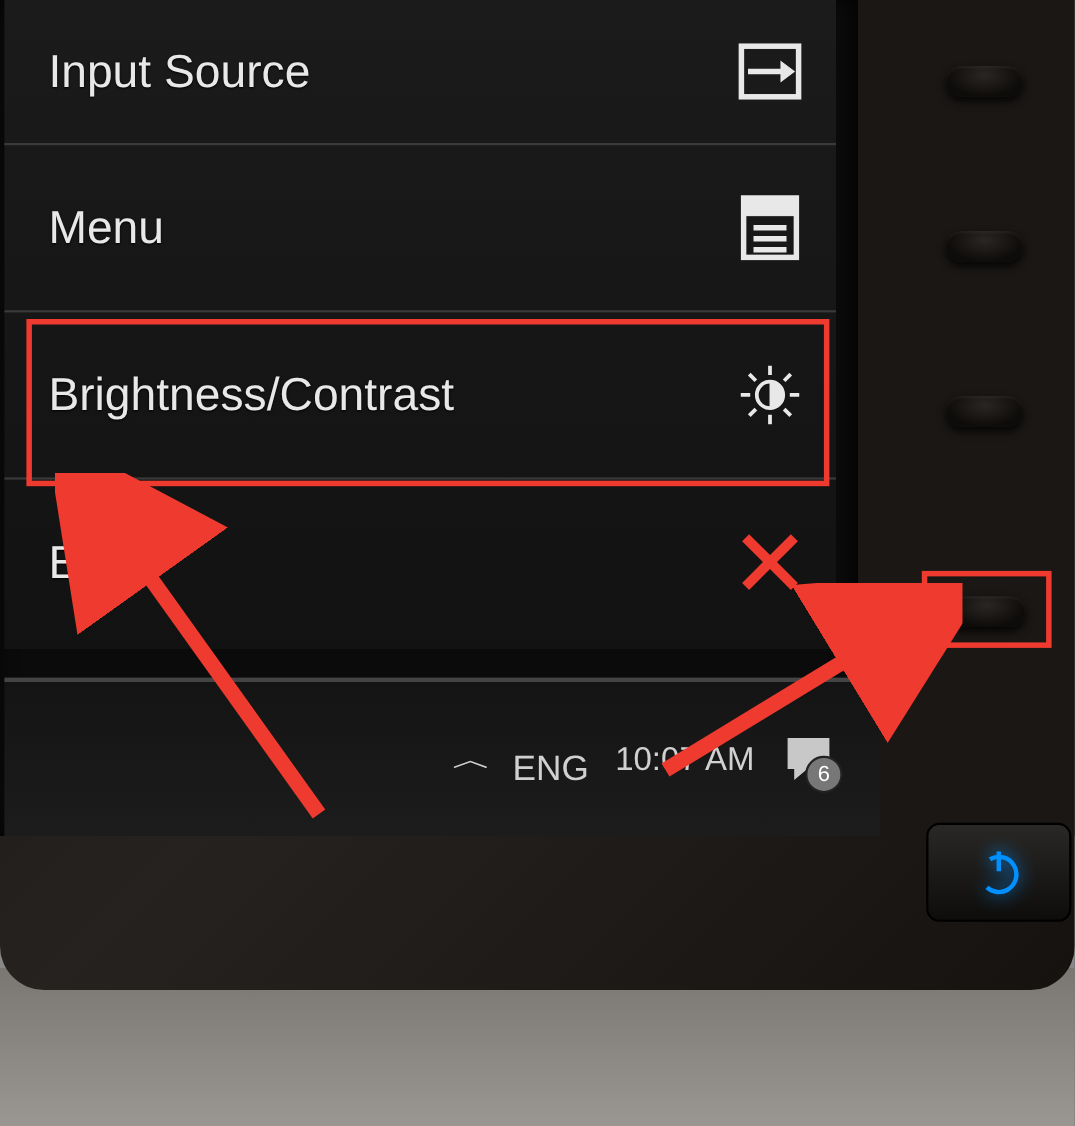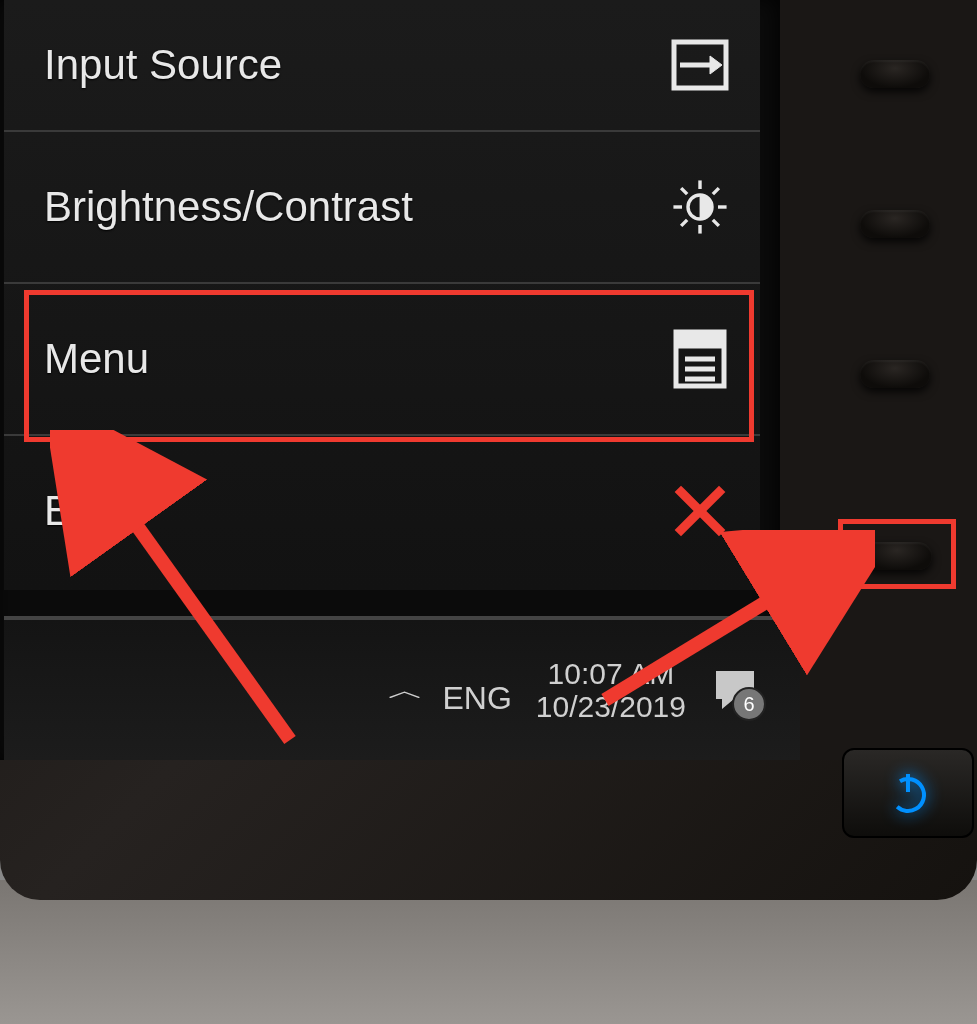--- a/index.html
+++ b/index.html
@@ -104,20 +104,33 @@
 
     <div class="osd">
 
       <div class="osd-row">
         <span class="osd-label">Input Source</span>
         <span class="osd-icon">
           <svg width="60" height="54" viewBox="0 0 60 54">
             <rect x="4" y="4" width="52" height="46" stroke="#e8e8e8" stroke-width="5" fill="none"></rect>
             <line x1="10" y1="27" x2="40" y2="27" stroke="#e8e8e8" stroke-width="5"></line>
             <polygon points="40,18 52,27 40,36" fill="#e8e8e8"></polygon>
+          </svg>
+        </span>
+      </div>
+
+      <div class="osd-row">
+        <span class="osd-label">Menu</span>
+        <span class="osd-icon">
+          <svg width="54" height="60" viewBox="0 0 54 60">
+            <rect x="3" y="3" width="48" height="54" stroke="#e8e8e8" stroke-width="5" fill="none"></rect>
+            <rect x="3" y="3" width="48" height="16" fill="#e8e8e8"></rect>
+            <line x1="12" y1="30" x2="42" y2="30" stroke="#e8e8e8" stroke-width="5"></line>
+            <line x1="12" y1="40" x2="42" y2="40" stroke="#e8e8e8" stroke-width="5"></line>
+            <line x1="12" y1="50" x2="42" y2="50" stroke="#e8e8e8" stroke-width="5"></line>
           </svg>
         </span>
       </div>
 
       <div class="osd-row">
         <span class="osd-label">Brightness/Contrast</span>
         <span class="osd-icon">
           <svg width="70" height="70" viewBox="0 0 70 70">
             <circle cx="35" cy="35" r="14" stroke="#e8e8e8" stroke-width="4" fill="none"></circle>
             <path d="M35 21 A14 14 0 0 1 35 49 Z" fill="#e8e8e8"></path>
@@ -129,50 +142,36 @@
               <line x1="13" y1="13" x2="20" y2="20"></line>
               <line x1="50" y1="50" x2="57" y2="57"></line>
               <line x1="13" y1="57" x2="20" y2="50"></line>
               <line x1="50" y1="20" x2="57" y2="13"></line>
             </g>
           </svg>
         </span>
       </div>
 
       <div class="osd-row">
-        <span class="osd-label">Menu</span>
-        <span class="osd-icon">
-          <svg width="54" height="60" viewBox="0 0 54 60">
-            <rect x="3" y="3" width="48" height="54" stroke="#e8e8e8" stroke-width="5" fill="none"></rect>
-            <rect x="3" y="3" width="48" height="16" fill="#e8e8e8"></rect>
-            <line x1="12" y1="30" x2="42" y2="30" stroke="#e8e8e8" stroke-width="5"></line>
-            <line x1="12" y1="40" x2="42" y2="40" stroke="#e8e8e8" stroke-width="5"></line>
-            <line x1="12" y1="50" x2="42" y2="50" stroke="#e8e8e8" stroke-width="5"></line>
-          </svg>
-        </span>
-      </div>
-
-      <div class="osd-row">
         <span class="osd-label">Exit</span>
         <span class="osd-icon">
           <svg width="54" height="54" viewBox="0 0 54 54">
             <line x1="8" y1="8" x2="46" y2="46" stroke="#ef3a2f" stroke-width="9" stroke-linecap="square"></line>
             <line x1="46" y1="8" x2="8" y2="46" stroke="#ef3a2f" stroke-width="9" stroke-linecap="square"></line>
           </svg>
         </span>
       </div>
 
     </div>
 
     <div class="taskbar">
       <span class="chevron">︿</span>
       <span class="tb-lang">ENG</span>
       <span class="tb-clock">
         <span>10:07 AM</span>
-        <span>10/23/2019</span>
       </span>
       <span class="tb-notif">
         <svg width="50" height="50" viewBox="0 0 50 50">
           <path d="M6 6 H44 V34 H24 L12 44 V34 H6 Z" fill="#c8c8c8"></path>
         </svg>
         <span class="tb-badge">6</span>
       </span>
     </div>
 
   </div>

